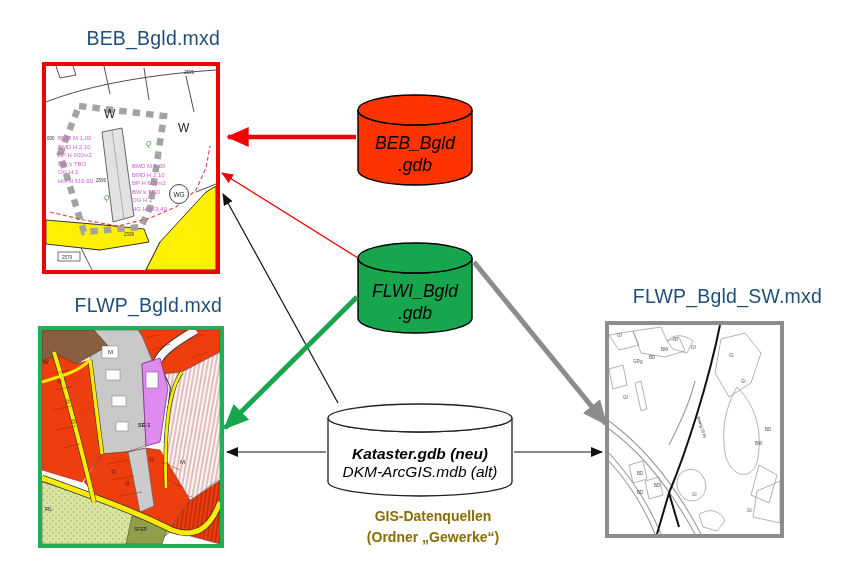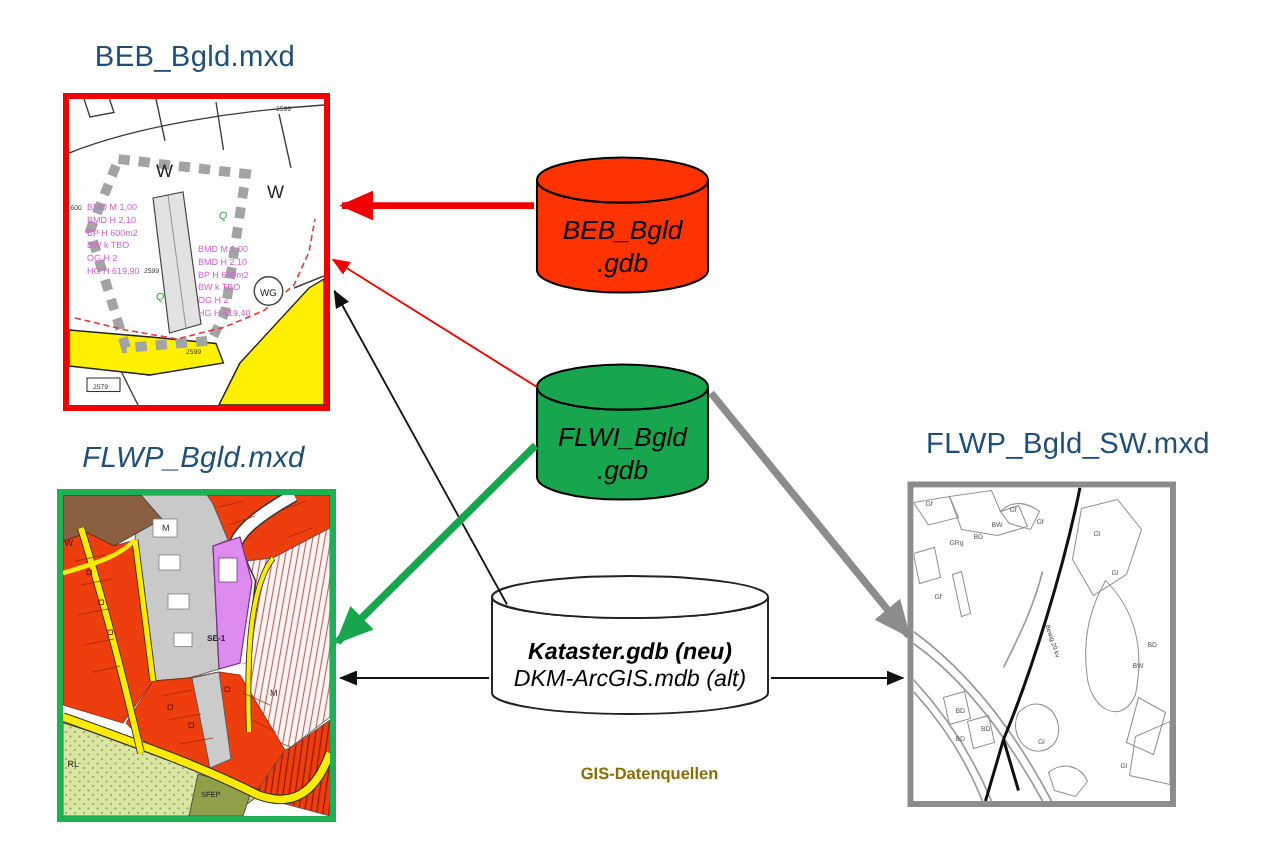--- a/index.html
+++ b/index.html
@@ -12,41 +12,41 @@
     --arrow-gray:#8C8C8C;
     --map-magenta:#D35FD3;
   }
   html,body{margin:0;padding:0;}
   body{
     width:856px;height:572px;position:relative;background:#fff;overflow:hidden;
     font-family:"Liberation Sans",sans-serif;
   }
   .abs{position:absolute;}
   .map-title{
-    color:var(--title-blue);font-size:19.5px;text-align:center;white-space:nowrap;
+    color:var(--title-blue);font-size:19.5px;text-align:right;white-space:nowrap;
     letter-spacing:0.2px;
   }
   .map-frame{position:absolute;background:#fff;z-index:2;}
   .map-frame svg{display:block;}
   #beb-map{left:42px;top:62px;border:4px solid var(--arrow-red);}
   #flwp-map{left:38px;top:326px;border:4px solid var(--border-green);}
   #sw-map{left:605px;top:321px;border:4px solid var(--arrow-gray);}
   .cyl{position:absolute;z-index:3;}
   .cyl text{font-style:italic;fill:#000;}
   .caption{
     position:absolute;left:318px;top:506px;width:230px;text-align:center;
-    color:var(--caption-gold);font-weight:bold;font-size:11px;line-height:21px;z-index:2;
+    color:var(--caption-gold);font-weight:bold;font-size:14px;line-height:21px;z-index:2;
   }
   #overlay{position:absolute;left:0;top:0;z-index:5;pointer-events:none;}
 </style>
 </head>
 <body>
 
 <div class="abs map-title" style="left:40px;top:27px;width:180px;">BEB_Bgld.mxd</div>
-<div class="abs map-title" style="left:36px;top:294px;width:186px;font-style:italic;">FLWP_Bgld.mxd</div>
+<div class="abs map-title" style="left:36px;top:294px;width:186px;">FLWP_Bgld.mxd</div>
 <div class="abs map-title" style="left:602px;top:285px;width:220px;">FLWP_Bgld_SW.mxd</div>
 
 <div id="beb-map" class="map-frame">
 <svg width="170" height="204" viewBox="0 0 170 204">
   <rect x="0" y="0" width="170" height="204" fill="#ffffff"></rect>
 
   <g stroke="#3a3a3a" stroke-width="0.9" fill="none">
     <path d="M0,36 C45,18 110,8 170,4"></path>
     <path d="M10,0 L14,12 L30,9 L27,0"></path>
     <path d="M58,0 L64,28"></path>
@@ -235,49 +235,50 @@
     <text x="45" y="162">BD</text>
     <text x="28" y="169">BD</text>
     <text x="83" y="171">Gl</text>
     <text x="156" y="106">BD</text>
     <text x="146" y="120">BW</text>
     <text x="138" y="187">Gl</text>
   </g>
 </svg>
 </div>
 
-<div class="cyl" style="left:356px;top:103px;">
+<div class="cyl" style="left:356px;top:93px;">
 <svg width="118" height="94" viewBox="0 0 118 94">
   <path d="M2,17 V77 A57,15 0 0 0 116,77 V17 A57,15 0 0 1 2,17 Z" style="fill:var(--cyl-red)" stroke="#000" stroke-width="1.4"></path>
   <ellipse cx="59" cy="17" rx="57" ry="15" style="fill:var(--cyl-red)" stroke="#000" stroke-width="1.4"></ellipse>
   <text x="59" y="56" text-anchor="middle" font-size="17.5">BEB_Bgld</text>
   <text x="59" y="78" text-anchor="middle" font-size="17.5">.gdb</text>
 </svg>
 </div>
 
 <div class="cyl" style="left:356px;top:241px;">
 <svg width="118" height="94" viewBox="0 0 118 94">
   <path d="M2,17 V77 A57,15 0 0 0 116,77 V17 A57,15 0 0 1 2,17 Z" style="fill:var(--cyl-green)" stroke="#000" stroke-width="1.4"></path>
   <ellipse cx="59" cy="17" rx="57" ry="15" style="fill:var(--cyl-green)" stroke="#000" stroke-width="1.4"></ellipse>
   <text x="59" y="56" text-anchor="middle" font-size="17.5">FLWI_Bgld</text>
   <text x="59" y="78" text-anchor="middle" font-size="17.5">.gdb</text>
 </svg>
 </div>
 
-<div class="cyl" style="left:326px;top:382px;">
+<div class="cyl" style="left:326px;top:402px;">
 <svg width="188" height="98" viewBox="0 0 188 98">
   <path d="M2,16 V80 A92,14 0 0 0 186,80 V16 A92,14 0 0 1 2,16 Z" fill="#fff" stroke="#222" stroke-width="1.3"></path>
   <ellipse cx="94" cy="16" rx="92" ry="14" fill="#fff" stroke="#222" stroke-width="1.3"></ellipse>
   <text x="94" y="57" text-anchor="middle" font-size="15.5" font-weight="bold">Kataster.gdb (neu)</text>
   <text x="94" y="75" text-anchor="middle" font-size="15.5">DKM-ArcGIS.mdb (alt)</text>
 </svg>
 </div>
 
 <div class="caption">
   <div>GIS-Datenquellen</div>
+  <div>(Ordner „Gewerke“)</div>
 </div>
 
 <svg id="overlay" width="856" height="572" viewBox="0 0 856 572">
   <defs>
     <marker id="mRedBig" markerWidth="5" markerHeight="4.4" refX="4.6" refY="2.2" orient="auto" markerUnits="strokeWidth">
       <path d="M0,0 L5,2.2 L0,4.4 Z" style="fill:var(--arrow-red)"></path>
     </marker>
     <marker id="mGreenBig" markerWidth="5" markerHeight="4.4" refX="4.6" refY="2.2" orient="auto" markerUnits="strokeWidth">
       <path d="M0,0 L5,2.2 L0,4.4 Z" style="fill:var(--cyl-green)"></path>
     </marker>

